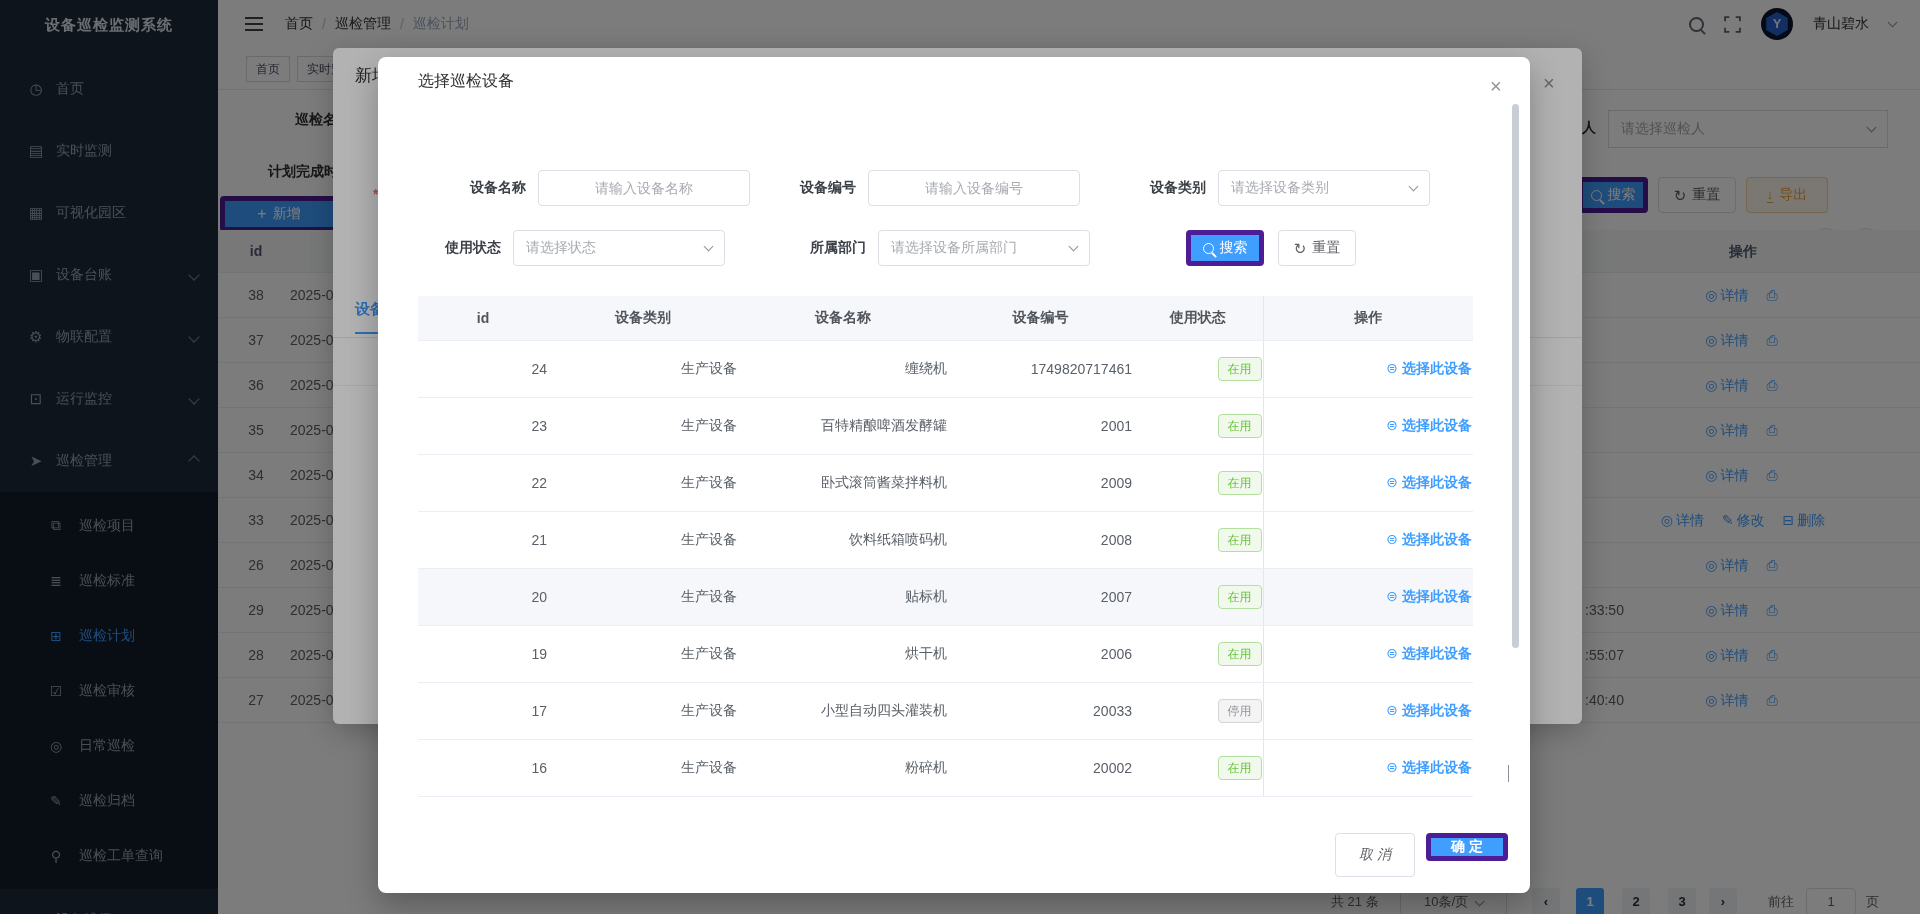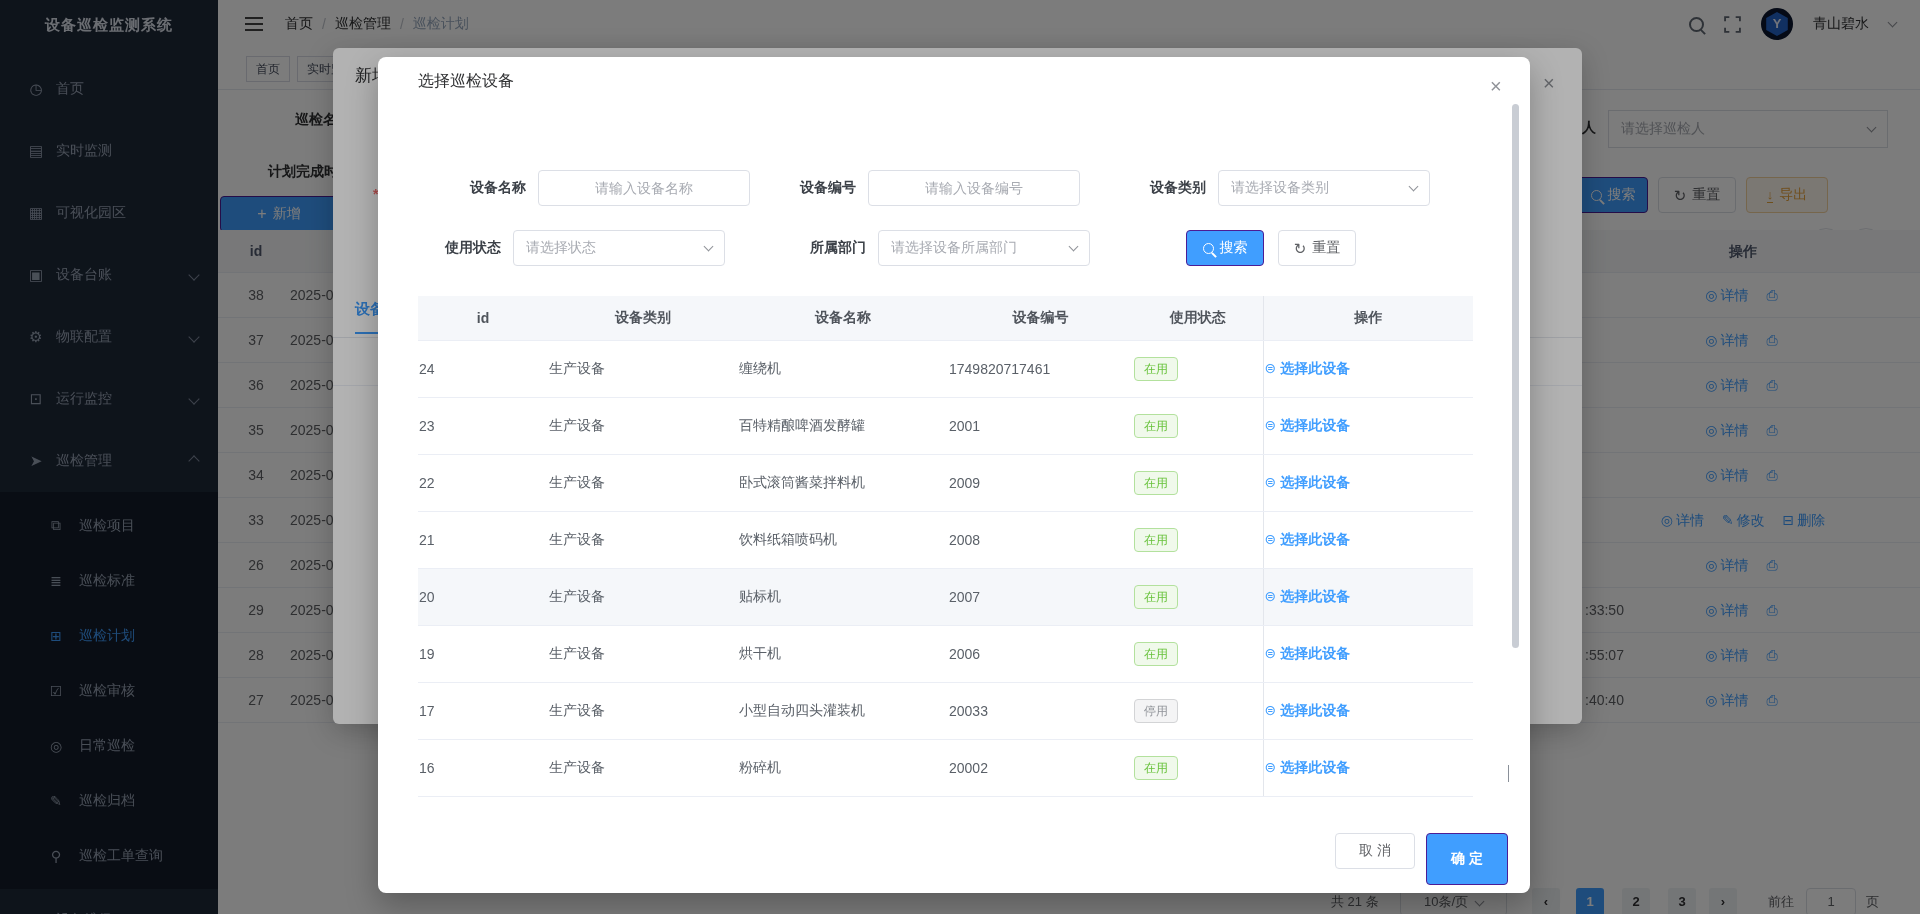--- a/index.html
+++ b/index.html
@@ -38,21 +38,21 @@
   .tag{height:26px;line-height:24px;border:1px solid #d8dce5;background:#fff;padding:0 9px;font-size:12px;color:#495060;box-sizing:border-box;}
   
   .main-area{position:absolute;left:218px;top:90px;width:1702px;height:824px;background:#fff;z-index:1;}
   .fl{position:absolute;font-weight:bold;color:#303133;white-space:nowrap;}
   .fl-name{left:77px;top:21px;}
   .fl-time{left:50px;top:73px;}
   .fl-inspector{left:1336px;top:29px;font-weight:bold;}
   .sel{border:1px solid #dcdfe6;border-radius:0;background:#fff;color:#a8abb2;display:flex;align-items:center;padding:0 12px;box-sizing:border-box;justify-content:space-between;}
   .insp-sel{position:absolute;left:1390px;top:20px;width:280px;height:38px;}
   .btn{display:flex;align-items:center;justify-content:center;gap:6px;border-radius:4px;box-sizing:border-box;font-size:14px;cursor:pointer;}
-  .btn-primary{background:#409eff;color:#fff;border:1px solid #4c1d95;}
+  .btn-primary{background:#409eff;color:#fff;border:5px solid #4c1d95;}
   .btn-plain{background:#fff;color:#606266;border:1px solid #dcdfe6;}
   .btn-warn{background:#fdf6ec;color:#e6a23c;border:1px solid #f3d19e;}
   .mp-search{position:absolute;left:1360px;top:87px;width:70px;height:36px;}
   .mp-reset{position:absolute;left:1440px;top:87px;width:78px;height:36px;}
   .mp-export{position:absolute;left:1528px;top:87px;width:82px;height:36px;}
   .refresh-g{font-size:15px;line-height:1;}
   .dl-icon{display:inline-block;line-height:1;border-bottom:1.5px solid currentColor;padding-bottom:1px;font-size:13px;}
   .add-btn{position:absolute;left:2px;top:106px;width:118px;height:36px;}
   .plus{font-size:16px;line-height:1;}
   .circ{position:absolute;width:32px;height:32px;border:1px solid #dfe3e9;border-radius:50%;background:#fff;display:flex;align-items:center;justify-content:center;color:#5f6772;box-sizing:border-box;}
@@ -101,34 +101,34 @@
   input.ctrl{padding:0 12px;color:#606266;outline:none;font-family:inherit;text-align:center;}
   input.ctrl::placeholder{color:#a8abb2;}
   .ctrl.sel{color:#a8abb2;}
   .fi1{left:60px;top:113px;} .fi2{left:390px;top:113px;} .fi3{left:740px;top:113px;}
   .fi4{left:35px;top:173px;}  .fi5{left:400px;top:173px;}
   .m-search{position:absolute;left:808px;top:173px;width:78px;height:36px;}
   .m-reset{position:absolute;left:900px;top:173px;width:78px;height:36px;}
   .m-tablewrap{position:absolute;left:40px;top:239px;width:1055px;height:537px;overflow:hidden;}
   table.m-table{width:1055px;border-collapse:collapse;table-layout:fixed;font-size:14px;color:#5a6068;}
   .m-table th{height:42px;background:#f5f7fa;color:#50555c;font-weight:bold;border-bottom:1px solid #ebeef5;}
-  .m-table td{height:54px;text-align:left;border-bottom:1px solid #ebeef5;}
+  .m-table td{height:54px;text-align:right;border-bottom:1px solid #ebeef5;}
   .m-table th{text-align:center;}
   .m-table th:last-child,.m-table td:last-child{border-left:1px solid #e3e6ec;}
   .m-table tr[data-hover="true"] td{background:#f5f7fa;}
   .badge{display:inline-block;padding:2px 9px;font-size:12px;border-radius:4px;border:1px solid transparent;line-height:18px;}
   .badge[data-type="in-use"]{color:#67c23a;background:#f0f9eb;border-color:#b3e19d;}
   .badge[data-type="rented"]{color:#0d9488;background:#aaf0ea;border-color:#aaf0ea;}
   .badge[data-type="stopped"]{color:#909399;background:#f4f4f5;border-color:#d3d4d6;}
   .sel-link{color:#409eff;font-weight:bold;cursor:pointer;white-space:nowrap;}
   .sel-link .li{font-weight:normal;margin-right:4px;}
   .m-scrollthumb{position:absolute;left:1134px;top:47px;width:7px;height:544px;background:#c9cdd4;border-radius:4px;}
   .m-scrollchev{position:absolute;left:1130px;top:708px;color:#8a9099;}
-  .m-cancel{position:absolute;left:957px;top:776px;width:80px;height:36px;}
-  .m-confirm{position:absolute;left:1048px;top:776px;width:82px;height:52px;font-weight:bold;}
+  .m-cancel{position:absolute;left:957px;top:776px;width:80px;height:44px;font-style:italic;}
+  .m-confirm{position:absolute;left:1048px;top:776px;width:82px;height:28px;font-weight:bold;}
 </style>
 </head>
 <body>
 
 <div id="app">
 
   <aside class="sidebar">
     <div class="logo">设备巡检监测系统</div>
     <nav class="snav">
 

